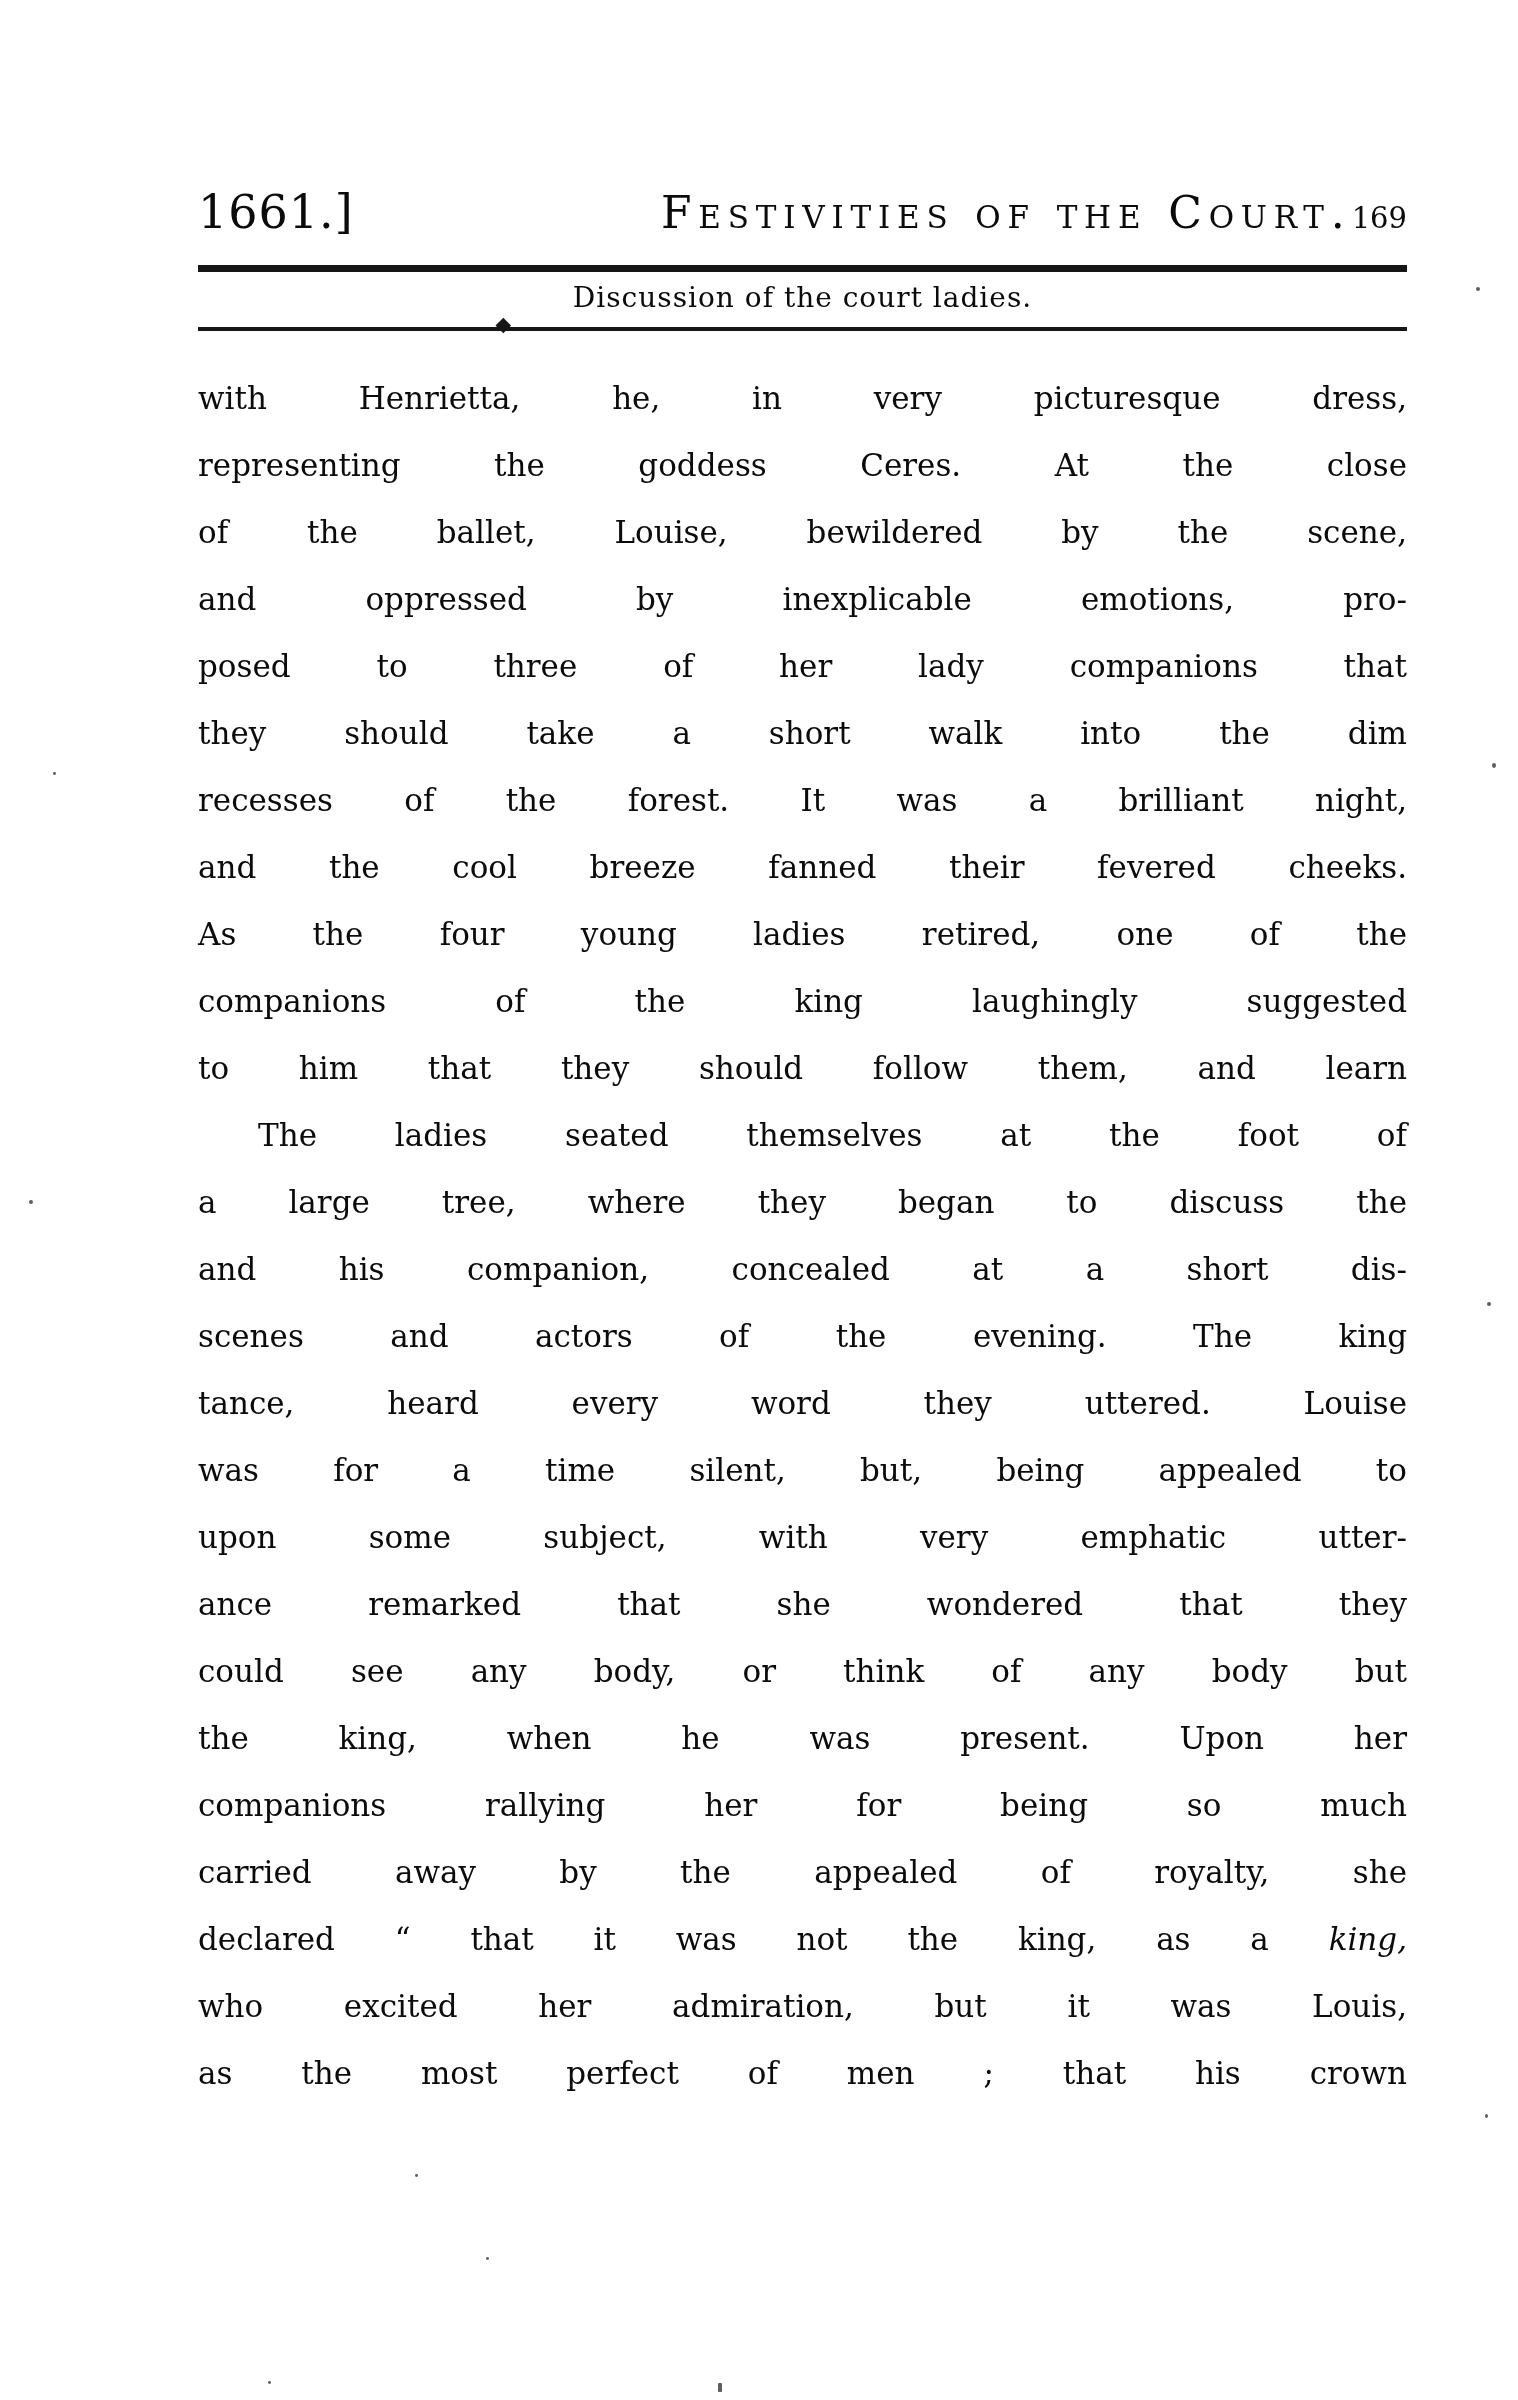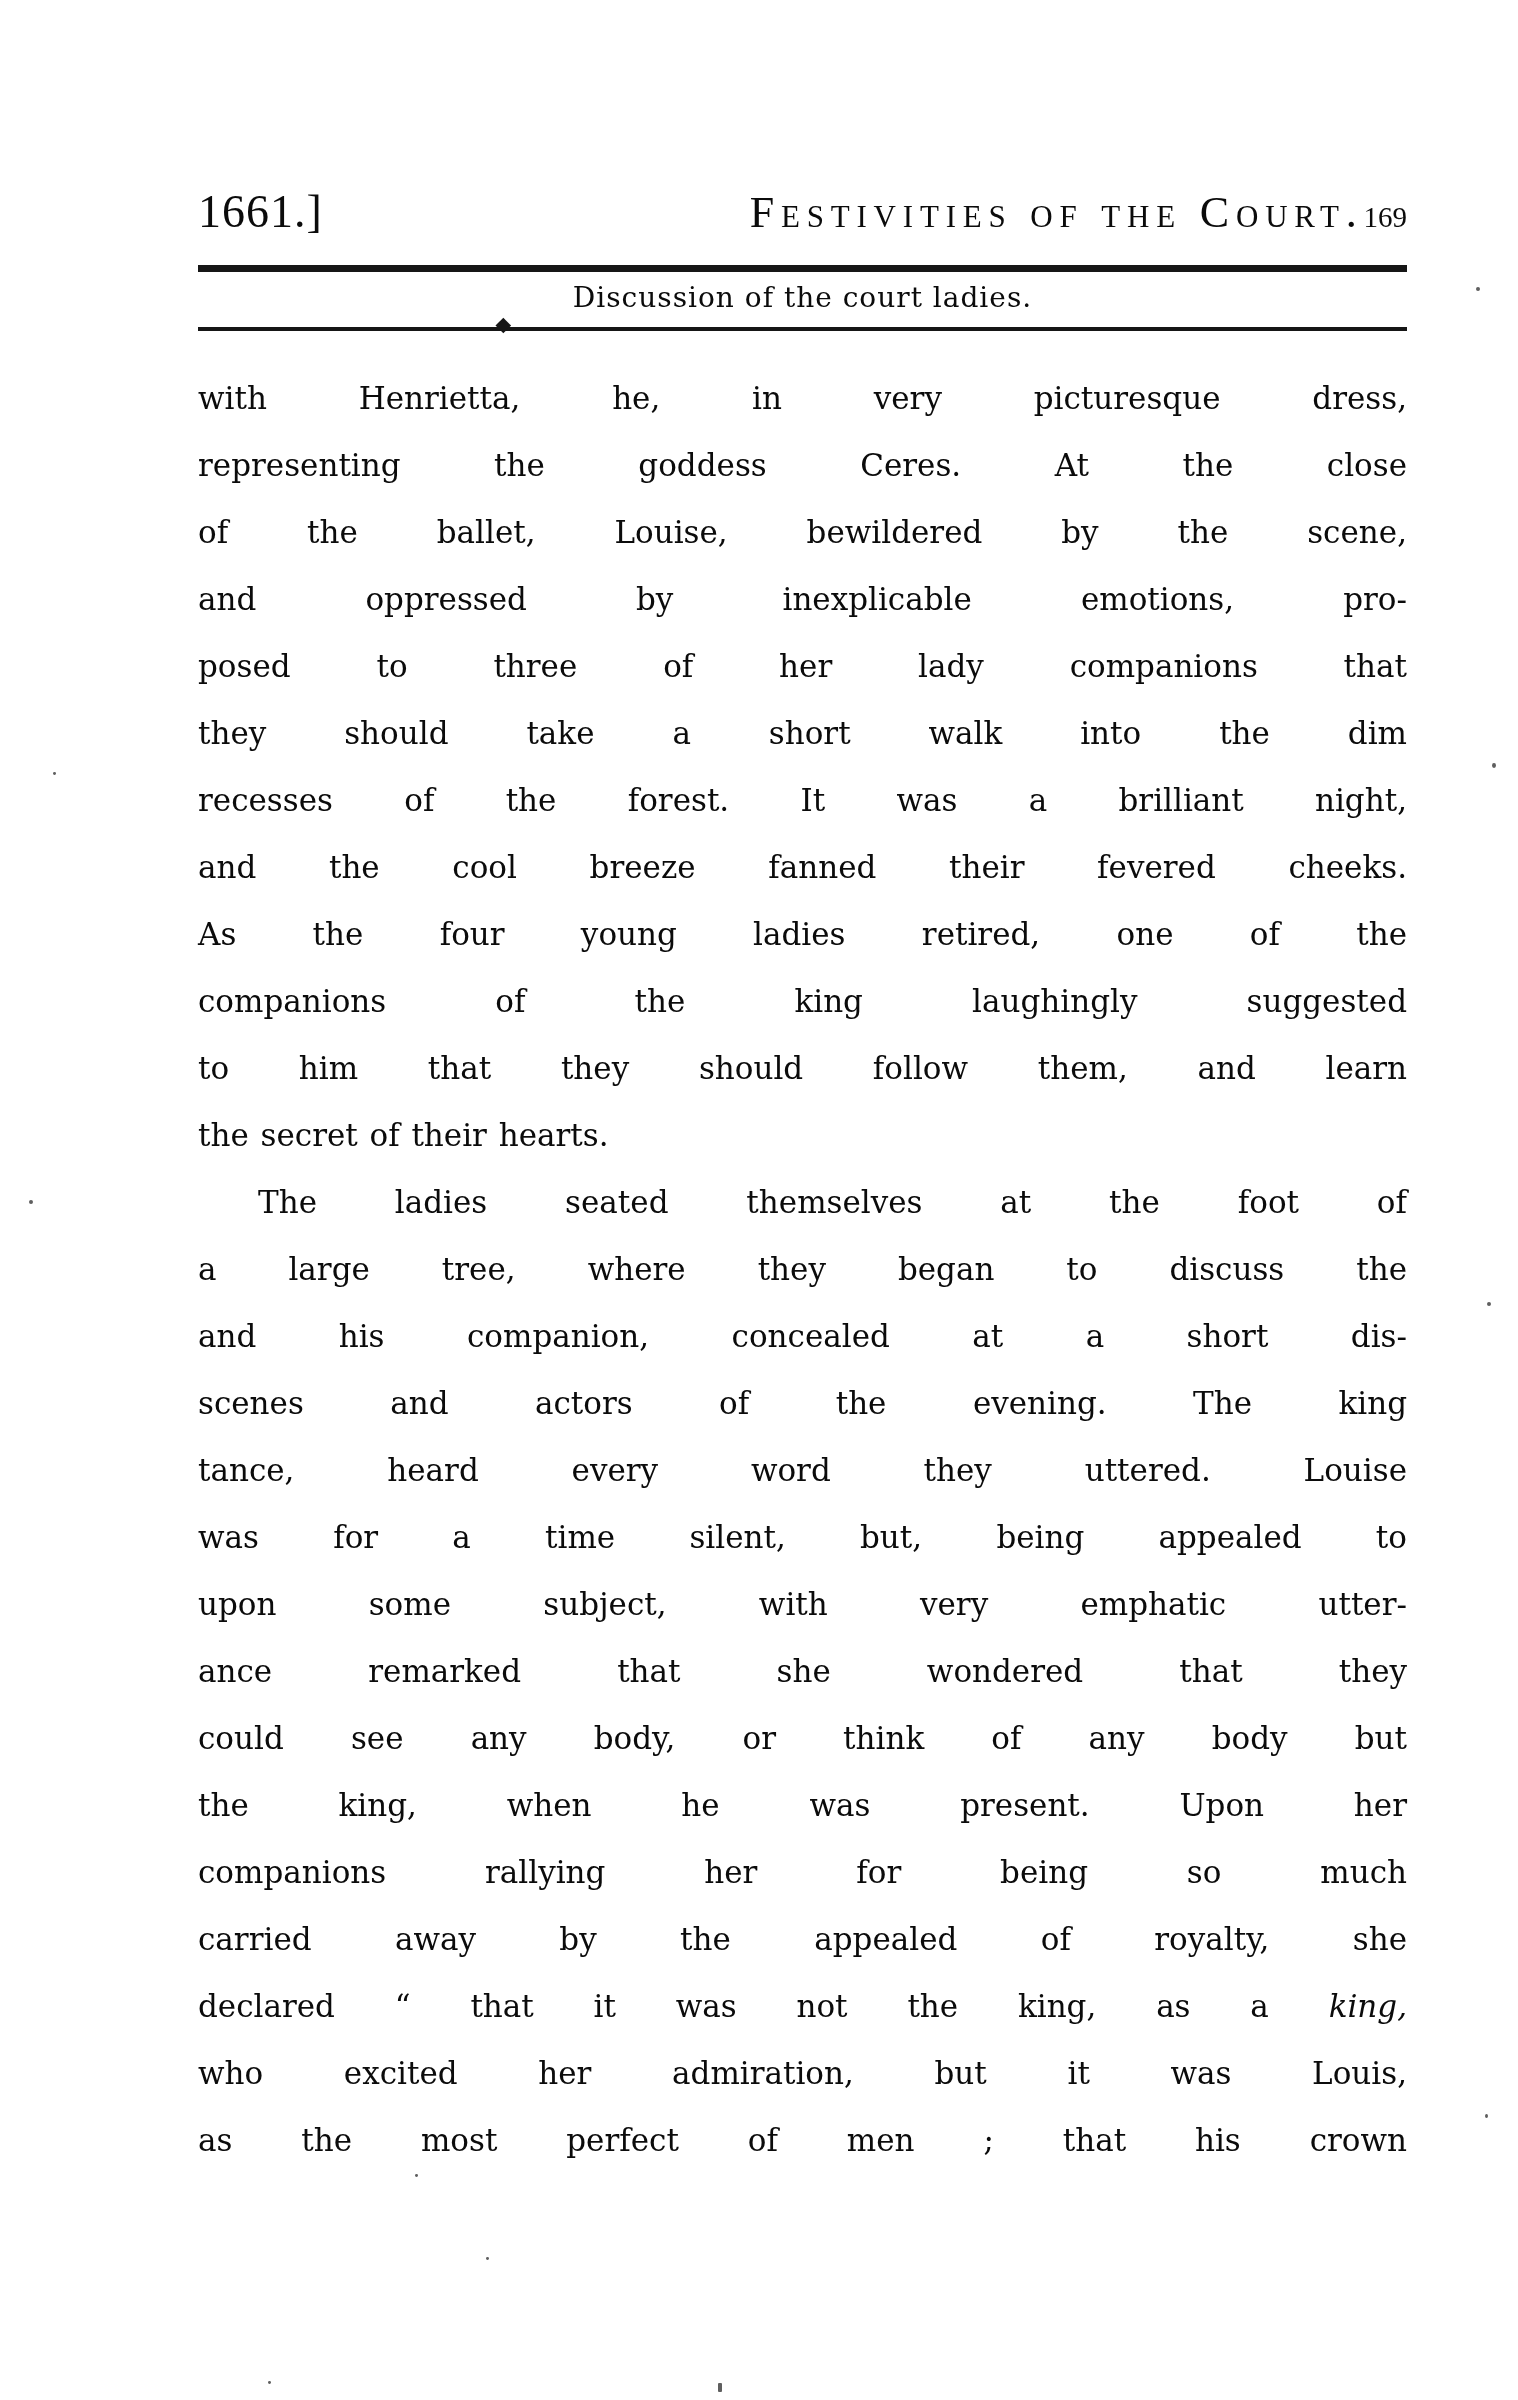--- a/index.html
+++ b/index.html
@@ -17,21 +17,20 @@
     overflow: hidden;
   }
   
   .header {
     position: absolute;
     left: 198px;
     width: 1209px;
     top: 185px;
     display: flex;
     align-items: baseline;
-    font-family: Liberation Serif, serif;
   }
   .year {
     font-size: 46px;
     letter-spacing: 1px;
     white-space: nowrap;
   }
   .title {
     flex: 1;
     text-align: right;
     padding-left: 116px;
@@ -136,21 +135,20 @@
     <div class="line">representing the goddess Ceres. At the close</div>
     <div class="line">of the ballet, Louise, bewildered by the scene,</div>
     <div class="line">and oppressed by inexplicable emotions, pro-</div>
     <div class="line">posed to three of her lady companions that</div>
     <div class="line">they should take a short walk into the dim</div>
     <div class="line">recesses of the forest. It was a brilliant night,</div>
     <div class="line">and the cool breeze fanned their fevered cheeks.</div>
     <div class="line">As the four young ladies retired, one of the</div>
     <div class="line">companions of the king laughingly suggested</div>
     <div class="line">to him that they should follow them, and learn</div>
-    <div class="line para-end">the secret of their hearts.</div>
     <div class="line indent">The ladies seated themselves at the foot of</div>
     <div class="line">a large tree, where they began to discuss the</div>
     <div class="line">and his companion, concealed at a short dis-</div>
     <div class="line">scenes and actors of the evening. The king</div>
     <div class="line">tance, heard every word they uttered. Louise</div>
     <div class="line">was for a time silent, but, being appealed to</div>
     <div class="line">upon some subject, with very emphatic utter-</div>
     <div class="line">ance remarked that she wondered that they</div>
     <div class="line">could see any body, or think of any body but</div>
     <div class="line">the king, when he was present. Upon her</div>

